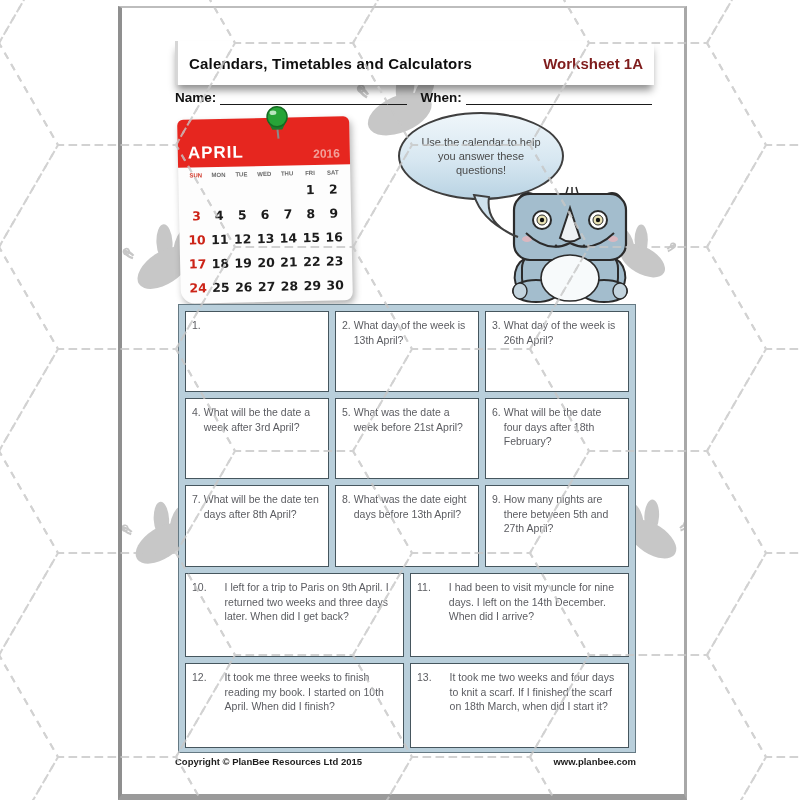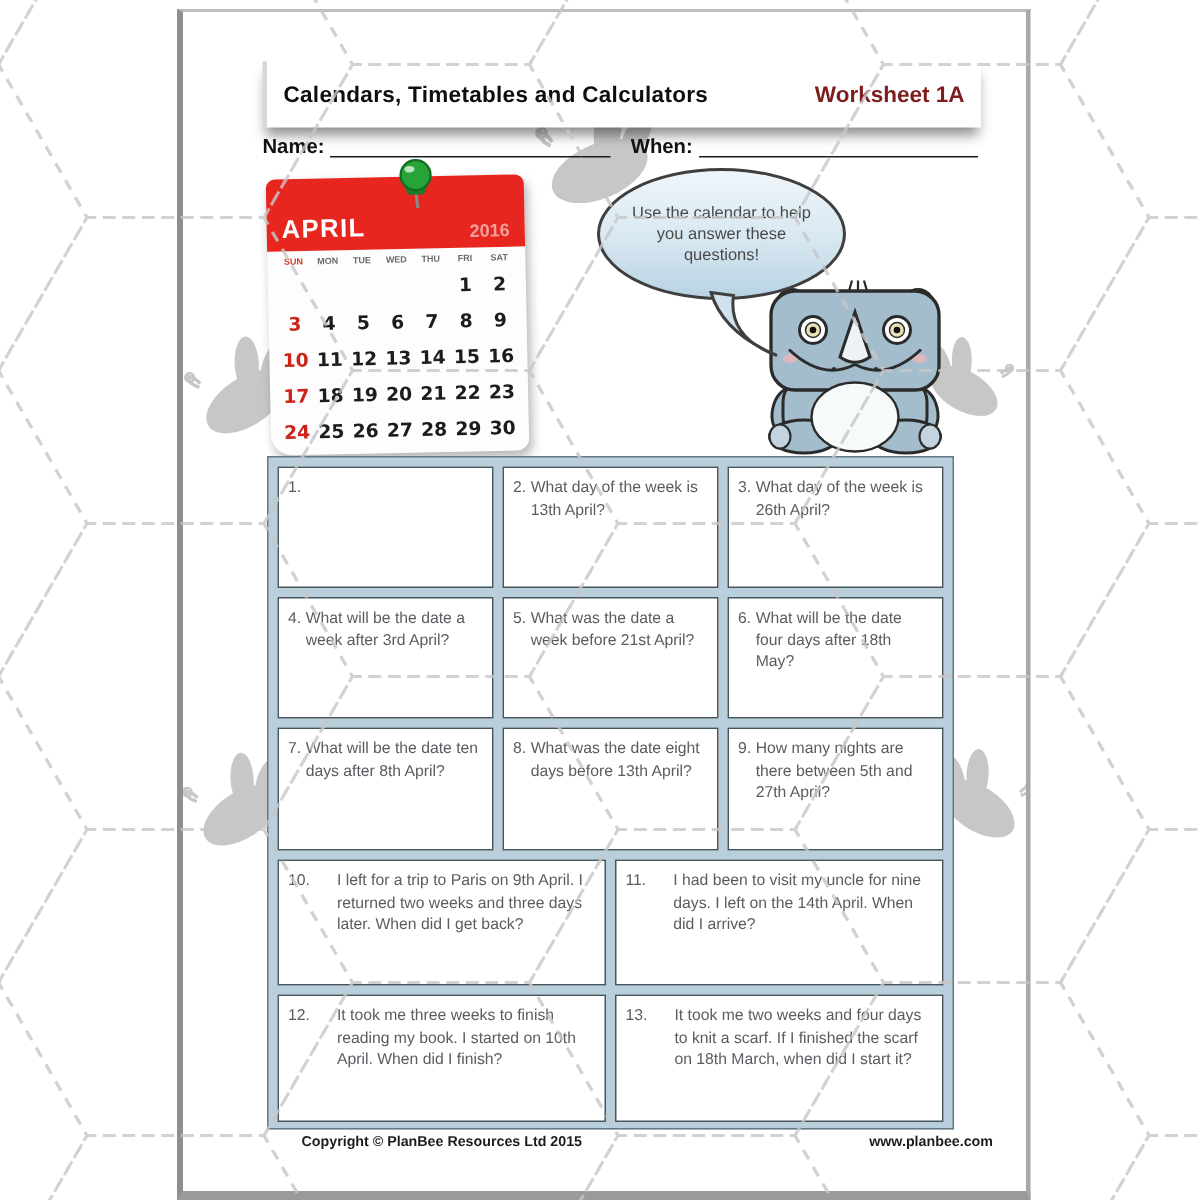--- a/index.html
+++ b/index.html
@@ -81,21 +81,21 @@
     background:#fff;border:1px solid #46565e;
     padding:6px 7px 4px 6px;display:flex;gap:3px;
     font-size:10.5px;color:#5b5c61;line-height:1.4;box-sizing:border-box;
   }
   .qcell .qnum{flex:none;}
   .q3{grid-column:span 2;}
   .q2{grid-column:span 3;gap:18px;}
   
   .footer{
     left:53px;top:748px;width:461px;display:flex;justify-content:space-between;
-    font-size:9.5px;font-weight:bold;color:#1c1c1c;z-index:3;margin-left:26px;
+    font-size:9.5px;font-weight:bold;color:#1c1c1c;z-index:3;
   }
   
   .bees{left:0;top:0;width:562px;height:786px;z-index:2;pointer-events:none;}
   #hex-overlay{
     position:absolute;left:0;top:0;width:800px;height:800px;z-index:10;
     pointer-events:none;opacity:.8;
   }
 </style>
 </head>
 <body>
@@ -245,41 +245,41 @@
     <div class="qcell q3">
         <span class="qnum">4.</span>
         <span class="qtext">What will be the date a week after 3rd April?</span>
       </div>
     <div class="qcell q3">
         <span class="qnum">5.</span>
         <span class="qtext">What was the date a week before 21st April?</span>
       </div>
     <div class="qcell q3">
         <span class="qnum">6.</span>
-        <span class="qtext">What will be the date four days after 18th May?</span>
+        <span class="qtext">What will be the date four days after 18th February?</span>
       </div>
     <div class="qcell q3">
         <span class="qnum">7.</span>
         <span class="qtext">What will be the date ten days after 8th April?</span>
       </div>
     <div class="qcell q3">
         <span class="qnum">8.</span>
         <span class="qtext">What was the date eight days before 13th April?</span>
       </div>
     <div class="qcell q3">
         <span class="qnum">9.</span>
         <span class="qtext">How many nights are there between 5th and 27th April?</span>
       </div>
     <div class="qcell q2">
         <span class="qnum">10.</span>
         <span class="qtext">I left for a trip to Paris on 9th April. I returned two weeks and three days later. When did I get back?</span>
       </div>
     <div class="qcell q2">
         <span class="qnum">11.</span>
-        <span class="qtext">I had been to visit my uncle for nine days. I left on the 14th April. When did I arrive?</span>
+        <span class="qtext">I had been to visit my uncle for nine days. I left on the 14th December. When did I arrive?</span>
       </div>
     <div class="qcell q2">
         <span class="qnum">12.</span>
         <span class="qtext">It took me three weeks to finish reading my book. I started on 10th April. When did I finish?</span>
       </div>
     <div class="qcell q2">
         <span class="qnum">13.</span>
         <span class="qtext">It took me two weeks and four days to knit a scarf. If I finished the scarf on 18th March, when did I start it?</span>
       </div>
   </div>

